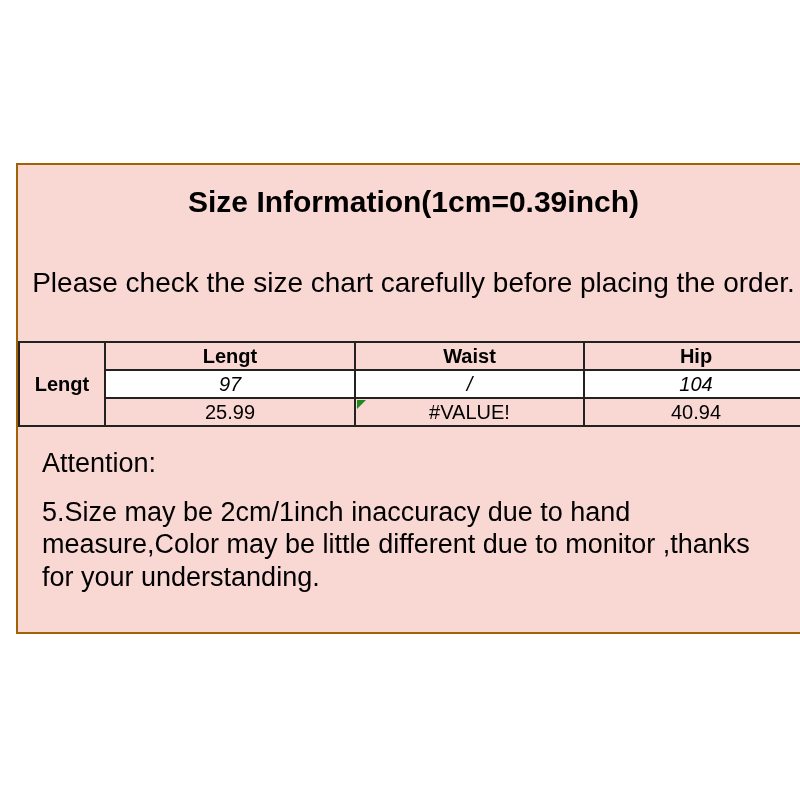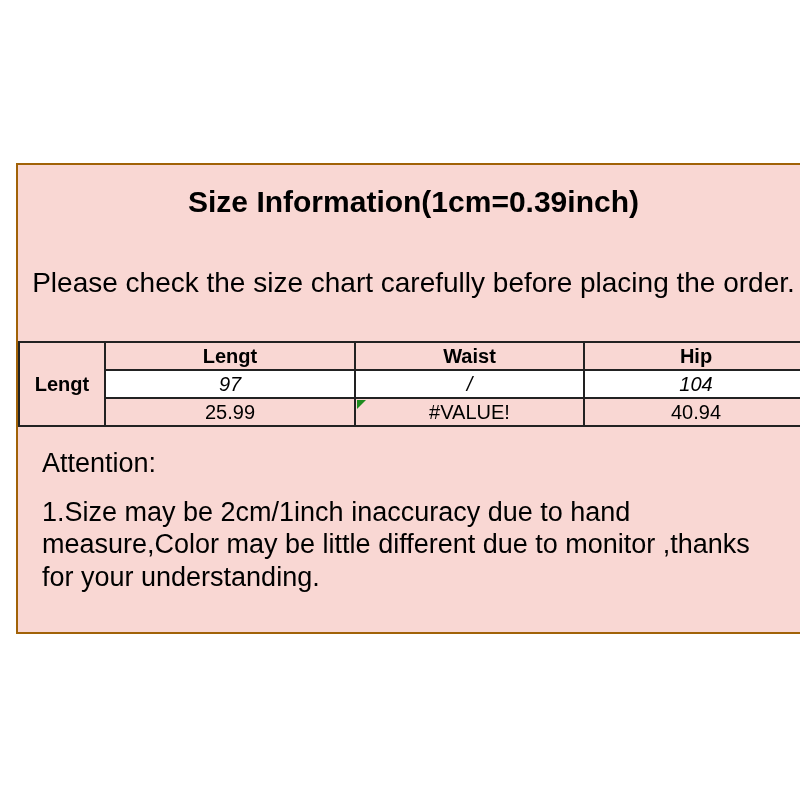--- a/index.html
+++ b/index.html
@@ -124,17 +124,17 @@
           <span class="err-triangle"></span>
           <span>#VALUE!</span>
         </td>
         <td class="last-col">40.94</td>
       </tr>
     </tbody>
       </table>
 
     <div class="attention">
       <p>Attention:</p>
-      <p>1.Size may be 2cm/1inch inaccuracy due to hand measure,Color may be little different due to monitor ,thanks for your understanding.</p>
+      <p>5.Size may be 2cm/1inch inaccuracy due to hand measure,Color may be little different due to monitor ,thanks for your understanding.</p>
     </div>
 
   </div>
 </div>
 
 </body></html>

